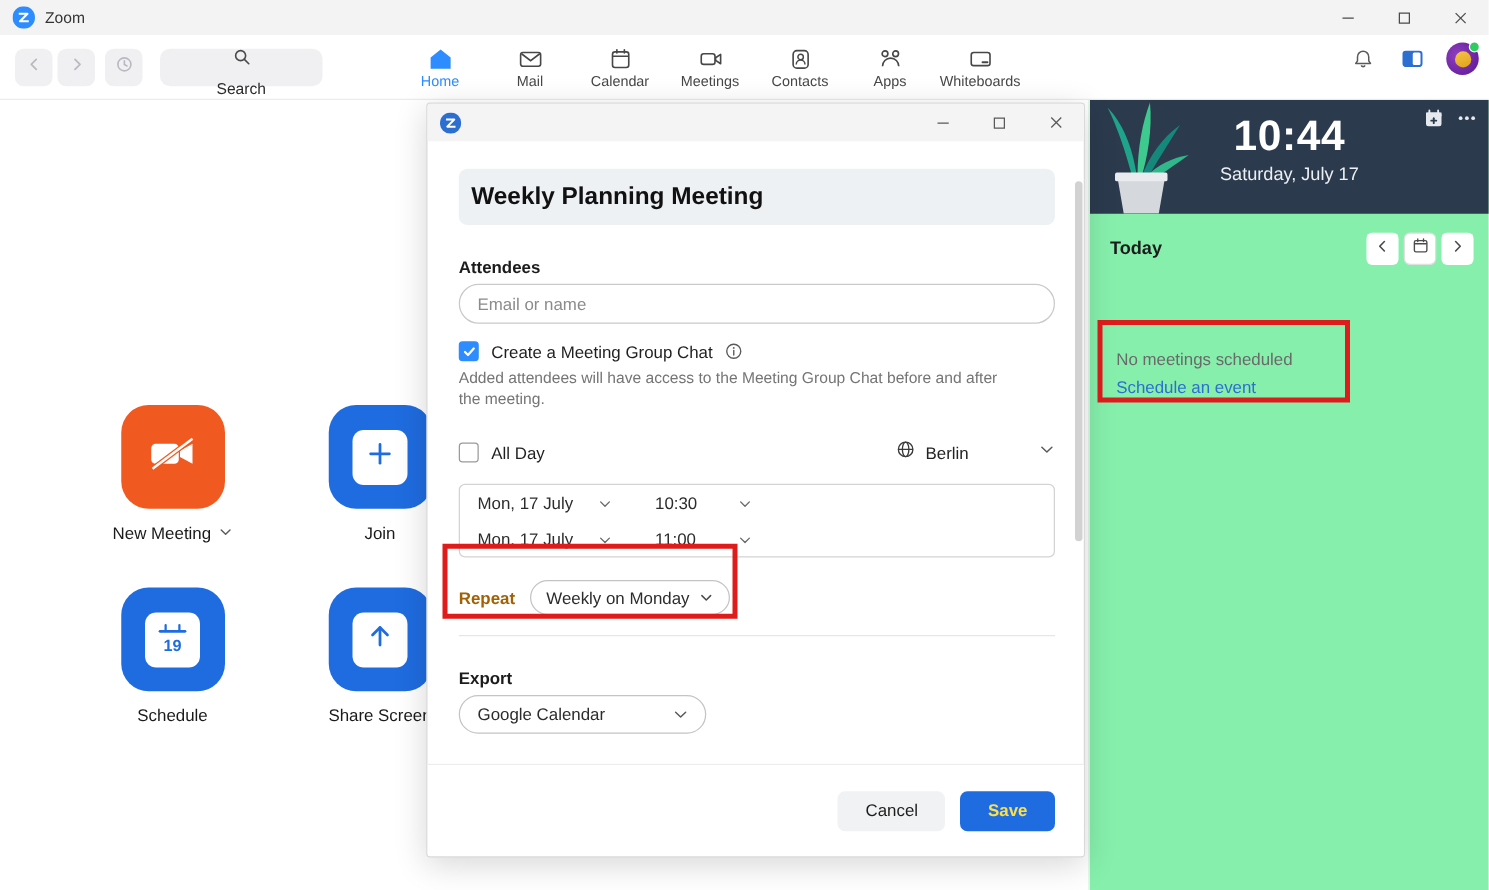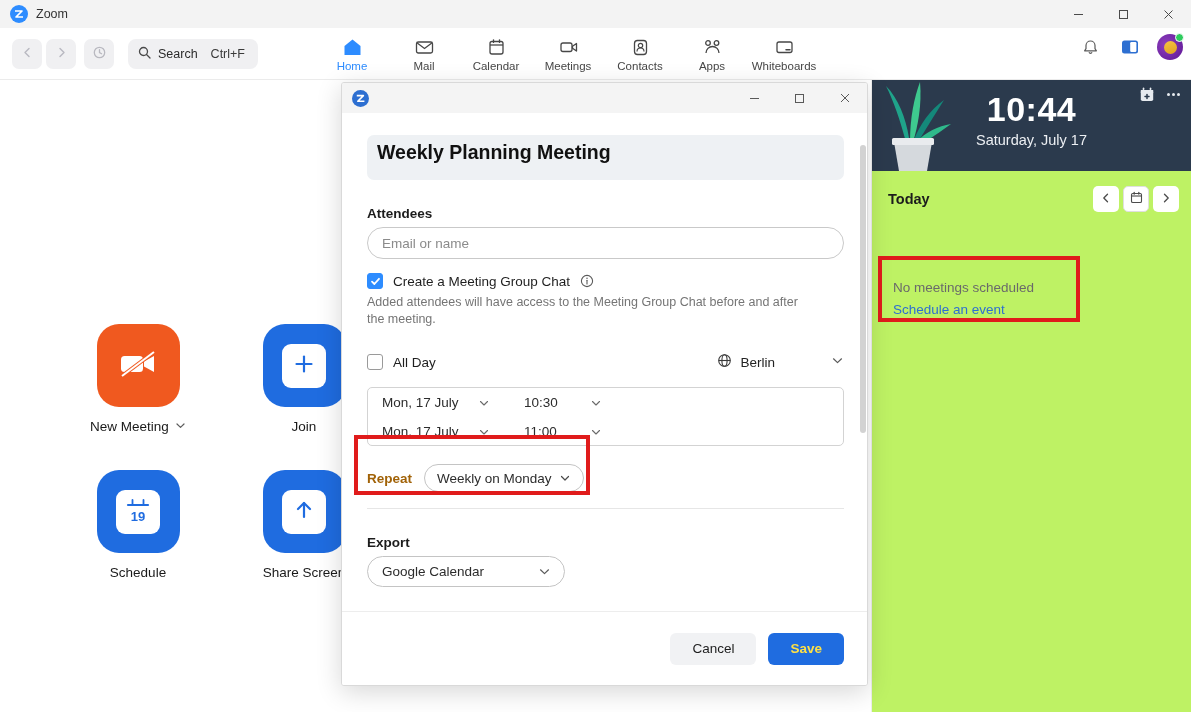--- a/index.html
+++ b/index.html
@@ -31,21 +31,21 @@
     position:absolute; top:39px; width:30px; height:30px; border-radius:7px;
     background:#f0f0f2; display:flex; align-items:center; justify-content:center;
     color:#b9b9c0;
   }
   .nav-back { left:12px; }
   .nav-fwd  { left:46px; }
   .nav-hist { left:84px; }
   .search-pill {
     position:absolute; left:128px; top:39px; width:130px; height:30px;
     border-radius:8px; background:#f0f0f2; display:flex; align-items:center;
-    padding:0 10px; gap:7px;
+    padding:0 10px; gap:7px;flex-direction:column;
   }
   .search-pill .s-label { font-size:12.5px; color:#2b2b2b; }
   .search-pill .s-kbd  { font-size:12.5px; color:#3a3a3a; margin-left:6px; }
 
   .main-nav { position:absolute; left:316px; top:28px; height:52px; display:flex; }
   .nav-item {
     width:72px; height:52px; display:flex; flex-direction:column;
     align-items:center; justify-content:center; gap:3px; color:#474747;
   }
   .nav-item .nav-ico { height:20px; display:flex; align-items:center; justify-content:center; }
@@ -70,21 +70,21 @@
   .tile { width:100px; display:flex; flex-direction:column; align-items:center; }
   .tile-square { width:83px; height:83px; border-radius:22px; display:flex; align-items:center; justify-content:center; }
   .tile-square.orange { background:#f0591f; }
   .tile-square.blue { background:#1f6ce0; }
   .tile-label { margin-top:12px; font-size:13.5px; color:#1a1a1a; display:flex; align-items:center; gap:6px; white-space:nowrap; }
   .tile-caret { color:#5d5d5d; }
   .inner-white { width:44px; height:44px; background:#fff; border-radius:9px;
                  display:flex; align-items:center; justify-content:center; }
 
   
-  .right-panel { position:absolute; left:871px; top:80px; width:320px; height:632px; background:#bef264; border-left:1px solid #ededed; }
+  .right-panel { position:absolute; left:871px; top:80px; width:320px; height:632px; background:#86efac; border-left:1px solid #ededed; }
   .clock-banner { position:relative; height:91px; background:#2b3a4d; overflow:hidden; }
   .plant { position:absolute; left:0; bottom:0; width:80px; height:91px; }
   .clock-time { position:absolute; left:0; right:0; top:10px; text-align:center;
                 color:#fff; font-size:34px; font-weight:bold; letter-spacing:0.5px; }
   .clock-date { position:absolute; left:0; right:0; top:52px; text-align:center;
                 color:#eceff3; font-size:14.5px; }
   .banner-icons { position:absolute; right:9px; top:6px; display:flex; align-items:center; gap:10px; color:#e6eaef; }
 
   .today-row { position:relative; height:56px; display:flex; align-items:center; padding:0 16px; }
   .today-label { font-size:14.5px; font-weight:bold; color:#1c1c1c; }
@@ -110,21 +110,21 @@
   .modal-zlogo { margin-left:10px; width:17px; height:17px; }
   .modal-win-btns { position:absolute; right:0; top:0; height:30px; display:flex; }
   .mwb { width:45px; height:30px; display:flex; align-items:center; justify-content:center; color:#595959; }
 
   .modal-content { position:absolute; left:0; top:30px; width:527px; height:530px; overflow:hidden; }
   .modal-scrollbar { position:absolute; right:3px; top:32px; width:6px; height:288px;
                      background:#d2d2d2; border-radius:3px; }
 
   .meeting-title-field {
     margin:22px 25px 0 25px; height:45px; background:#eef1f4; border-radius:7px;
-    display:flex; align-items:flex-start; padding:6px 10px;
+    display:flex; align-items:center; padding:16px 10px;
     font-size:19.5px; font-weight:bold; color:#111;
   }
   .sec-label { margin:26px 25px 6px 25px; font-size:13.5px; font-weight:bold; color:#1c1c1c; }
   .attendee-input { margin:0 25px; height:32px; border:1px solid #c9c9c9; border-radius:17px;
                     display:flex; align-items:center; padding:2px 14px; font-size:13.5px; color:#8b8b8b; }
   .chk-row { margin:14px 25px 0 25px; display:flex; align-items:center; gap:10px; }
   .chk { width:16px; height:16px; border-radius:3px; border:1.5px solid #9a9a9a; background:#fff;
          display:flex; align-items:center; justify-content:center; flex:0 0 auto; }
   .chk.checked { background:#2d8cff; border-color:#2d8cff; }
   .chk.checked.dim { background:#aecdf2; border-color:#aecdf2; }

